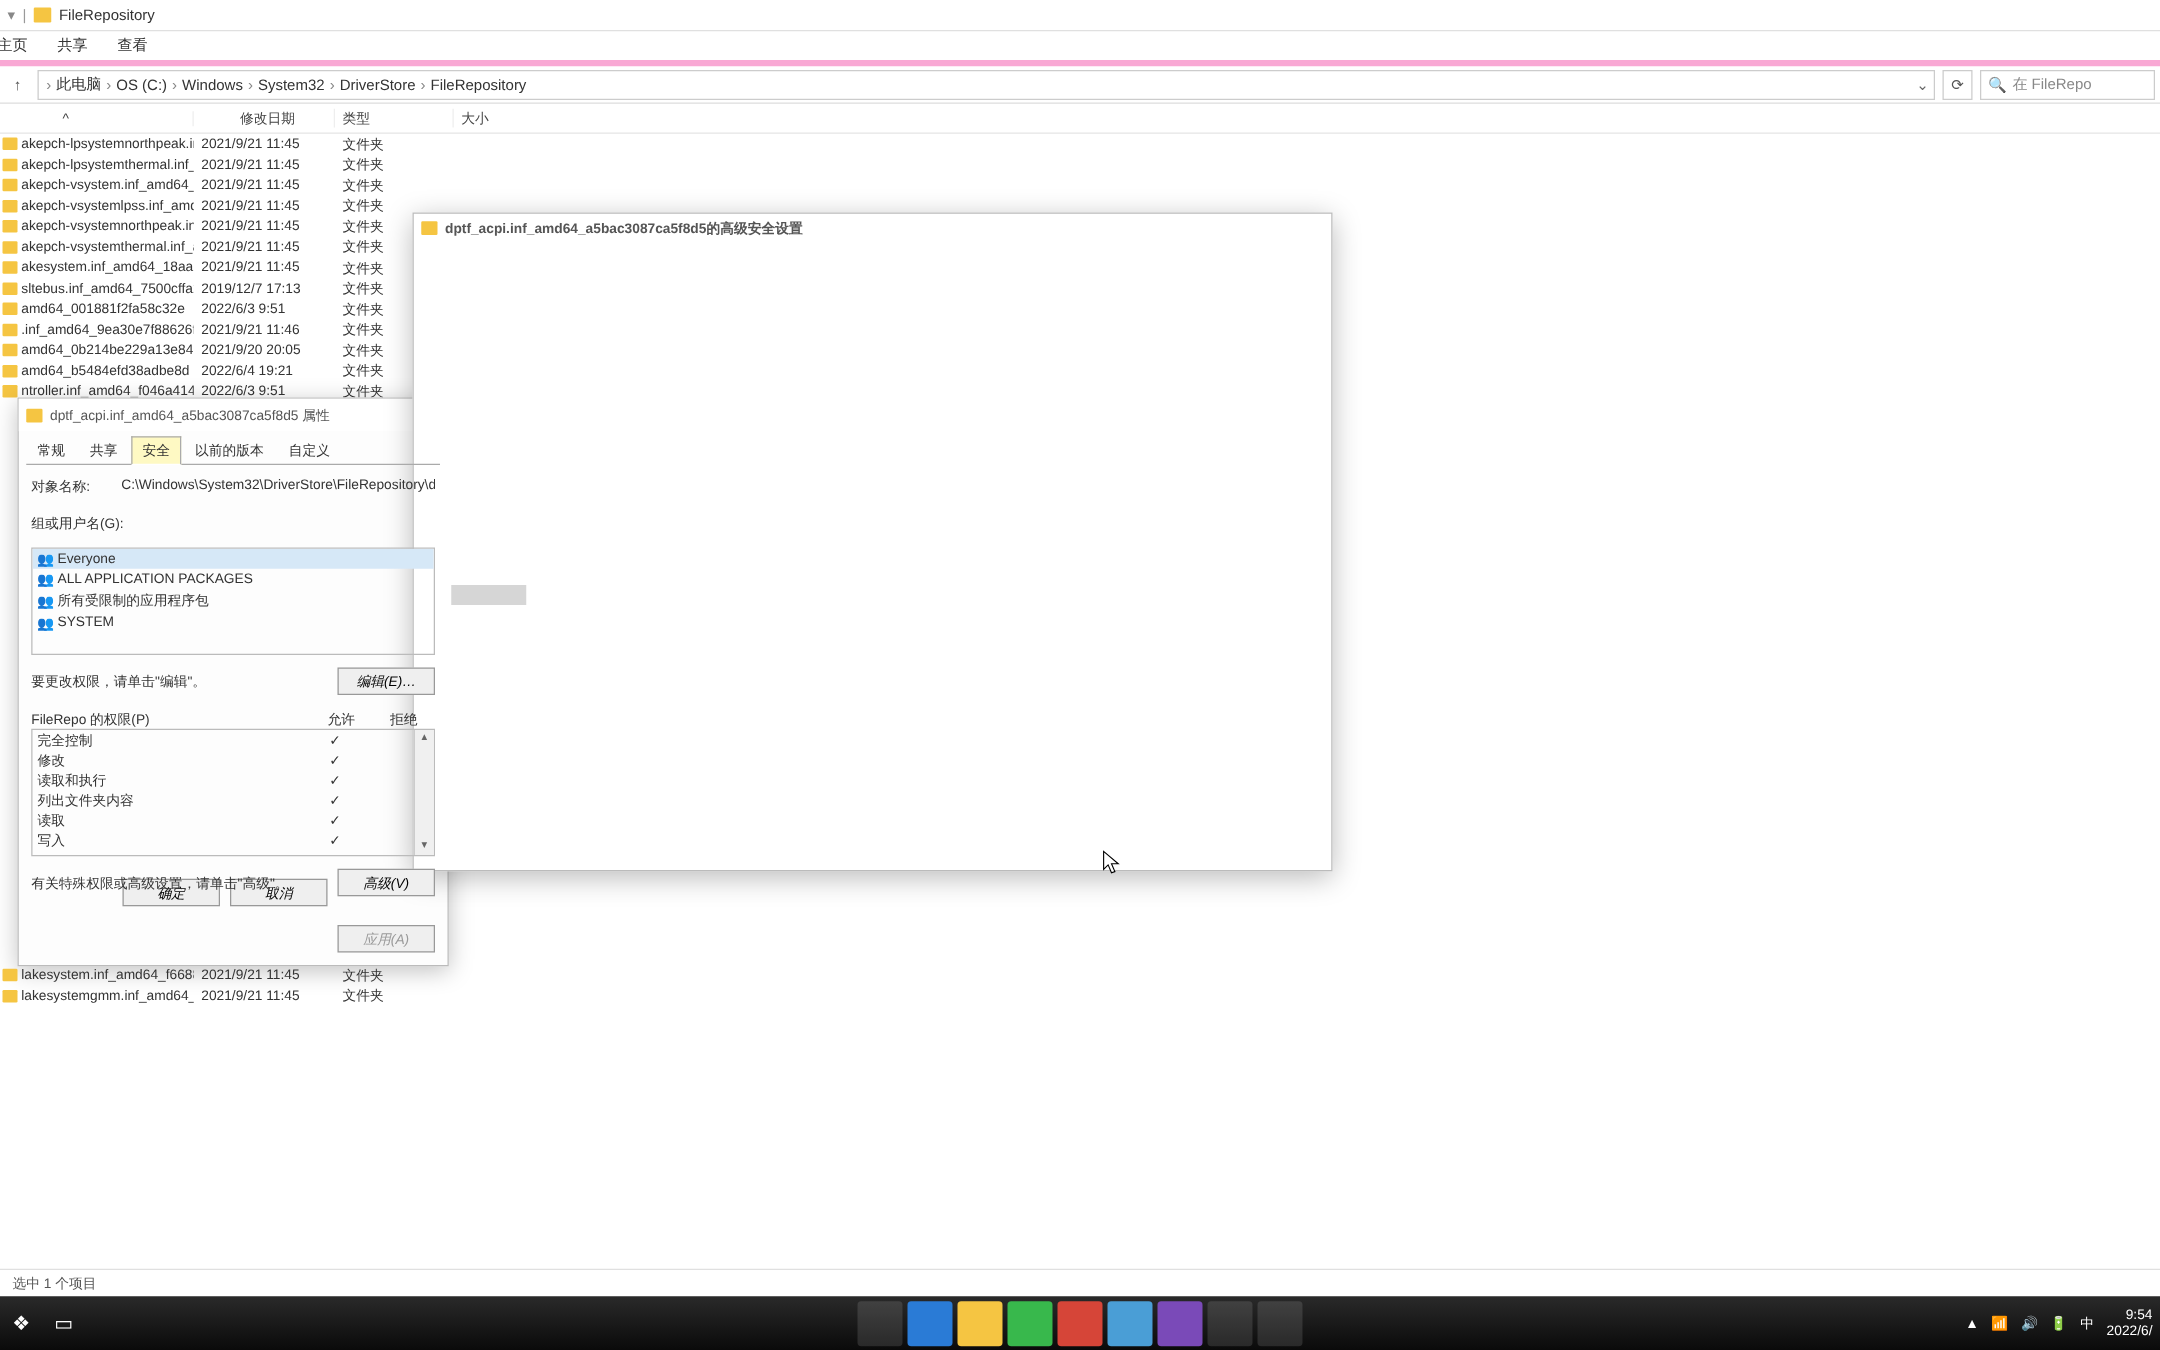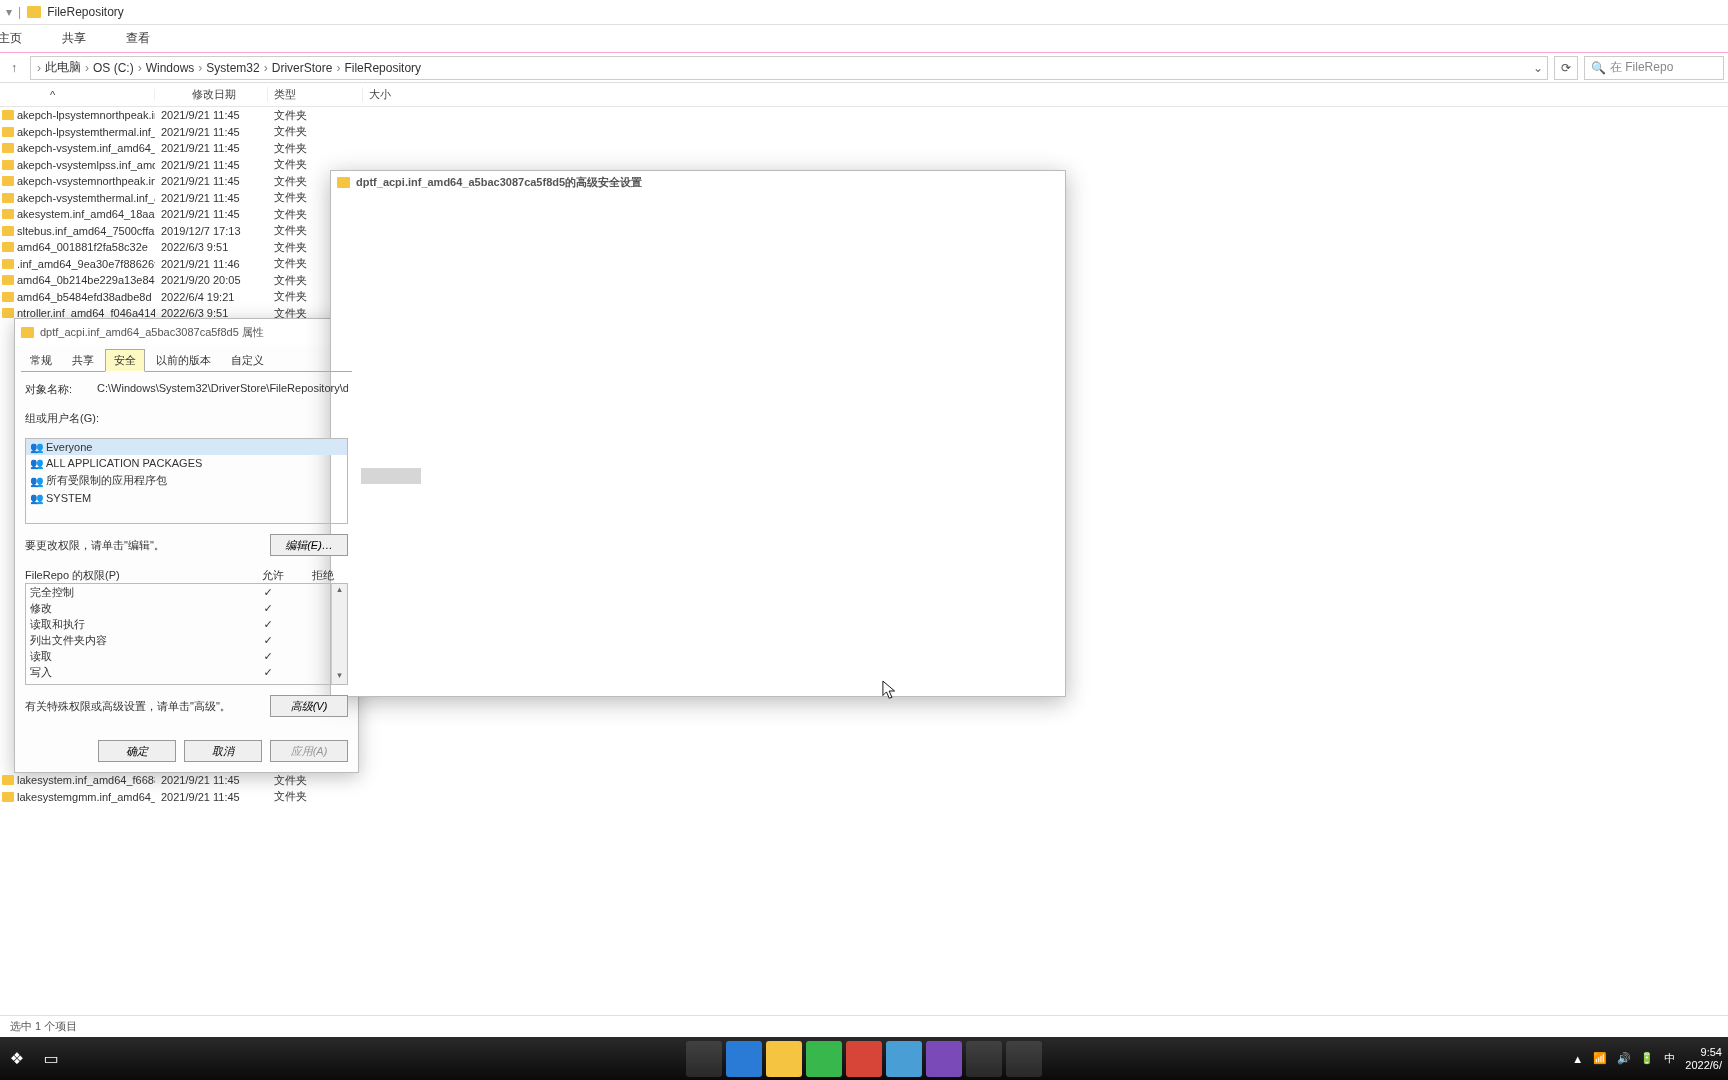--- a/index.html
+++ b/index.html
@@ -4,21 +4,21 @@
 <style>
 * { box-sizing: border-box; margin: 0; padding: 0; font-family: "Microsoft YaHei", "Segoe UI", sans-serif; }
 body { width: 1728px; height: 1080px; background: #fff; overflow: hidden; position: relative; font-size: 12px; color: #333; }
 
 
 .titlebar { height: 25px; display: flex; align-items: center; padding: 0 6px; border-bottom: 1px solid #e0e0e0; }
 .titlebar .folder-icon { width: 14px; height: 12px; background: #f5c542; border-radius: 1px; margin-right: 6px; }
 .titlebar .pipe { color: #999; margin: 0 6px; }
 
 
-.ribbon { height: 28px; display: flex; align-items: center; padding: 0 4px; border-bottom: 1px solid #f9a8d4; gap: 40px; }
+.ribbon { height: 28px; display: flex; align-items: center; padding: 0 4px; border-bottom: 5px solid #f9a8d4; gap: 24px; }
 .ribbon span { cursor: pointer; }
 
 
 .addrrow { height: 30px; display: flex; align-items: center; padding: 0 4px; gap: 6px; border-bottom: 1px solid #ddd; }
 .btnBack, .btnFwd, .btnUp { width: 20px; height: 20px; display:flex; align-items:center; justify-content:center; color:#555; }
 .breadcrumb { flex: 1; height: 24px; border: 1px solid #ccc; display: flex; align-items: center; padding: 0 6px; gap: 4px; position: relative; }
 .crumb { display: flex; align-items: center; gap: 4px; }
 .crumb .chev { color:#888; }
 .dropdown-v { position:absolute; right:4px; color:#666; }
 .btnRefresh { width: 24px; height: 24px; border: 1px solid #ccc; display:flex; align-items:center; justify-content:center; color:#555; }
@@ -63,21 +63,21 @@
 .tabbody { border-top: 1px solid #aaa; margin: 0 6px; padding: 10px 4px; margin-top:-1px; position:relative; z-index:1;}
 .kv { display: flex; gap: 12px; font-size: 11px; margin-bottom: 14px; }
 .kv .lbl { width: 60px; }
 .kv .val { flex:1; overflow:hidden; white-space:nowrap; }
 .groupsbox { border: 1px solid #bbb; height: 86px; overflow-y:auto; font-size: 11px; }
 .groupsbox .grow { padding: 2px 4px; display:flex; align-items:center; gap:4px; }
 .groupsbox .grow.sel { background: #d6e8f7; }
 .ghead { width: 12px; height:12px; display:inline-block; }
 .edit-row { display:flex; justify-content:space-between; align-items:center; margin-top:10px; font-size:11px; }
 .winbtn { min-width: 78px; height: 22px; border:1px solid #999; background:#efefef; font-size:11px; cursor:pointer;font-style:italic; }
-.winbtn:disabled { color:#999; }
+.winbtn:disabled { color:#999;margin-top:37px; }
 .perm-head { display:flex; font-size:11px; margin-top: 12px; }
 .perm-head .pl { flex:1; }
 .perm-head .pa, .perm-head .pd { width: 50px; text-align:center; }
 .permbox { border: 1px solid #bbb; height: 102px; font-size:11px; position:relative; }
 .permbox .prow { display:flex; align-items:center; height: 16px; padding: 0 4px; }
 .permbox .prow .pl { flex:1; }
 .permbox .prow .pa, .permbox .prow .pd { width:50px; text-align:center; }
 .permbox .scroll { position:absolute; right:0; top:0; bottom:0; width:16px; background:#f0f0f0; border-left:1px solid #ccc;}
 .permbox .scroll .up { height:14px; text-align:center; font-size:9px; color:#666; }
 .permbox .scroll .down { position:absolute; bottom:0; height:14px; width:100%; text-align:center; font-size:9px; color:#666; }

